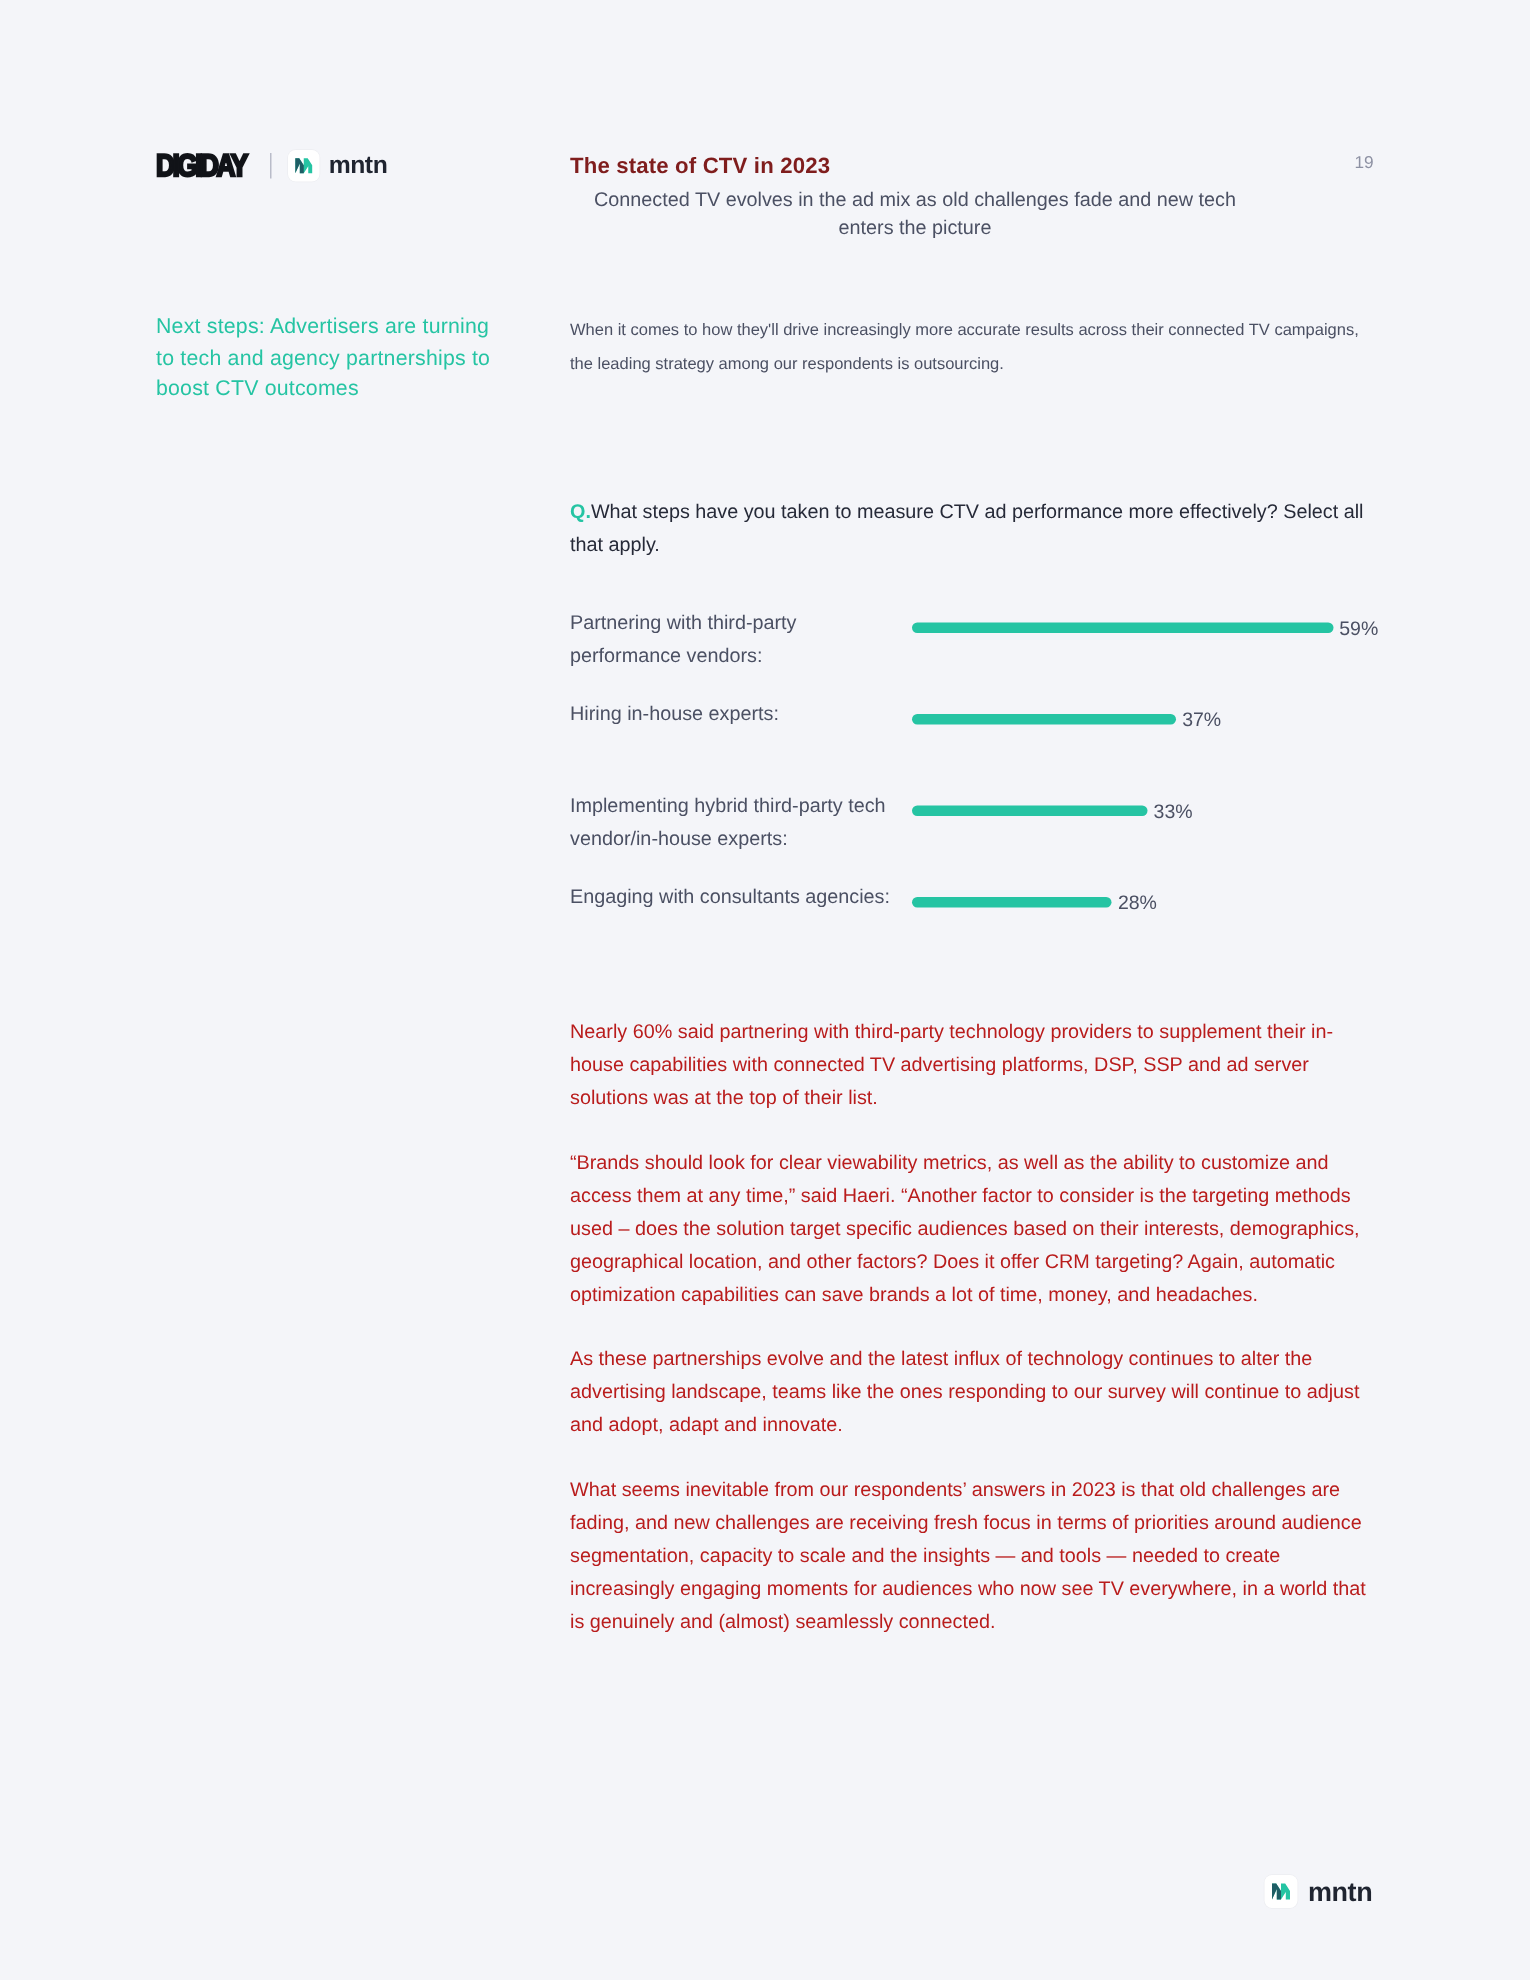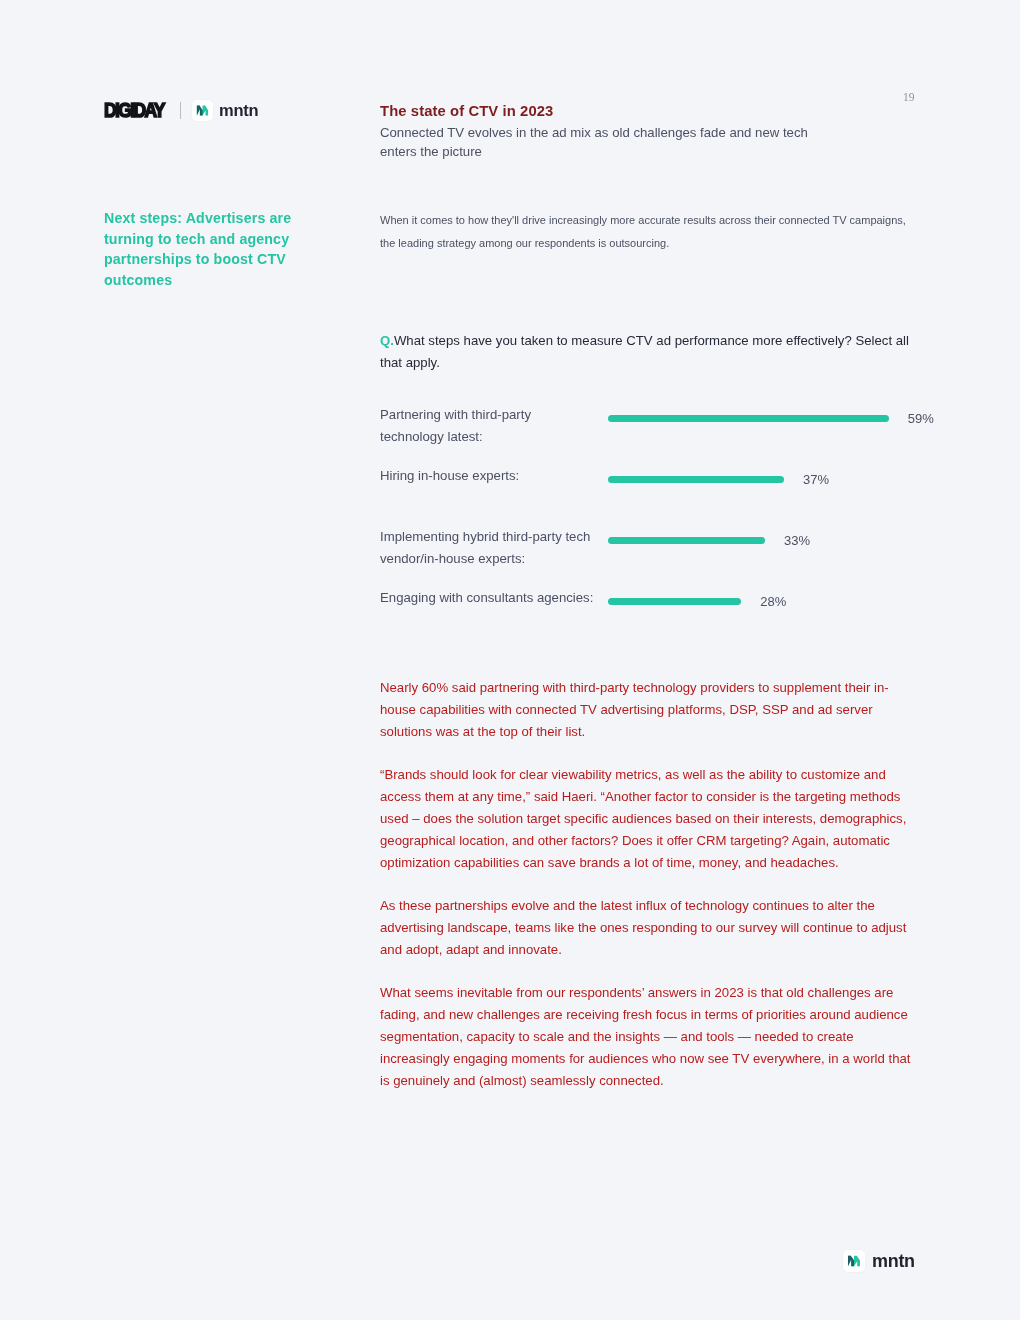--- a/index.html
+++ b/index.html
@@ -88,39 +88,39 @@
   }
 
   .doc-subtitle {
     position: absolute;
     left: 380px;
     top: 124px;
     width: 460px;
     font-size: 13.2px;
     line-height: 18.5px;
     color: #4b5063;
+    text-align: center;
   }
 
   .page-number {
     position: absolute;
     left: 903px;
-    top: 91px;
+    top: 103px;
     font-size: 11.5px;
     color: #8d91a3;
-    font-family: Liberation Serif, serif;
   }
 
   
   .section-heading {
     position: absolute;
     left: 104px;
     top: 208px;
     width: 225px;
     font-size: 14.2px;
-    font-weight: bold;
+    font-weight: normal;
     line-height: 20.5px;
     color: #25c4a3;
     letter-spacing: 0.15px;
   }
 
   
   .intro-para {
     position: absolute;
     left: 380px;
     top: 209px;
@@ -178,21 +178,21 @@
 
   .bar {
     height: 7px;
     border-radius: 4px;
     background: #25c4a3;
   }
 
   .bar-value {
     font-size: 13px;
     color: #4b5063;
-    margin-left: 19px;
+    margin-left: 4px;
     line-height: 1;
   }
 
   
   .body-copy {
     position: absolute;
     left: 380px;
     top: 677px;
     width: 540px;
   }
@@ -247,21 +247,21 @@
   <div class="section-heading">Next steps: Advertisers are turning to tech and agency partnerships to boost CTV outcomes</div>
 
   <div class="intro-para">When it comes to how they'll drive increasingly more accurate results across their connected TV campaigns, the leading strategy among our respondents is outsourcing.</div>
 
   <div class="question-block">
     <span class="q-prefix">Q.</span><span>What steps have you taken to measure CTV ad performance more effectively? Select all that apply.</span>
   </div>
 
   <div class="chart" id="chart">
       <div class="chart-row">
-        <div class="chart-label">Partnering with third-party technology latest:</div>
+        <div class="chart-label">Partnering with third-party performance vendors:</div>
         <div class="bar-area">
           <div class="bar" style="width: 280.84px; background: rgb(37, 196, 163);"></div>
           <span class="bar-value">59%</span>
         </div>
       </div>
       <div class="chart-row">
         <div class="chart-label">Hiring in-house experts:</div>
         <div class="bar-area">
           <div class="bar" style="width: 176.12px; background: rgb(37, 196, 163);"></div>
           <span class="bar-value">37%</span>

